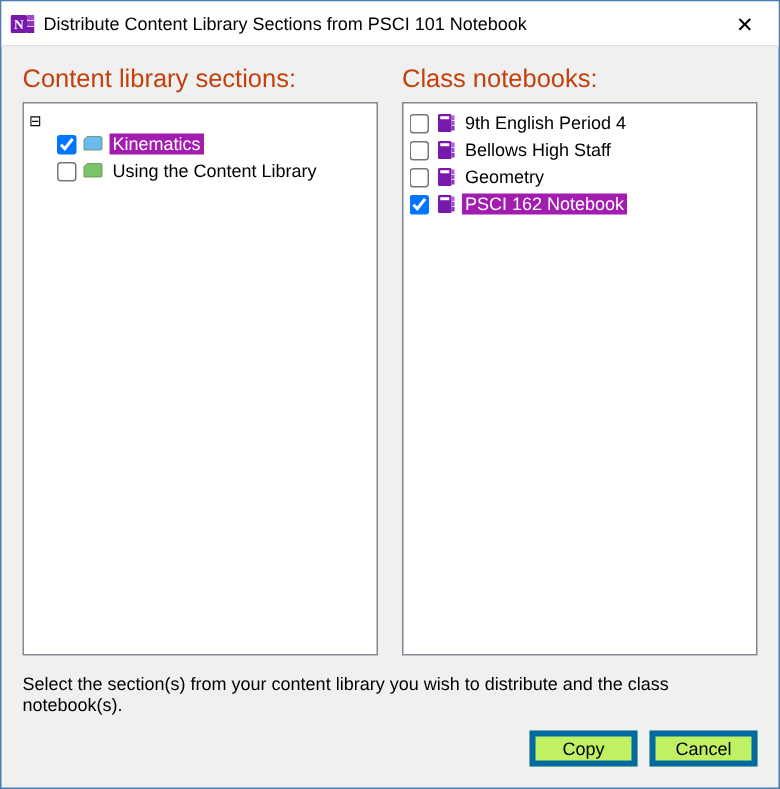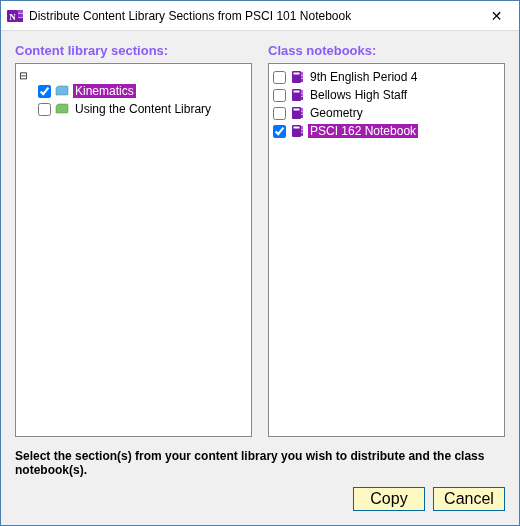--- a/index.html
+++ b/index.html
@@ -58,24 +58,23 @@
     flex: 1;
     gap: 16px;
     min-height: 0;
   }
   .col {
     flex: 1;
     display: flex;
     flex-direction: column;
   }
   .col-label {
-    font-size: 13px;
+    font-size: 17px;
     margin-bottom: 5px;
-    color: #8b5cf6;
-    font-weight: bold;
+    color: #c2410c;
   }
   .listbox {
     flex: 1;
     background: #fff;
     border: 1px solid #828790;
     padding: 4px 2px;
     overflow: auto;
   }
   .tree-root {
     padding: 0;
@@ -113,34 +112,33 @@
     padding: 0 2px;
   }
   .row-label.selected {
     background: #a21caf;
     color: #fff;
   }
   .instruction {
     font-size: 12px;
     color: #000;
     margin: 12px 0 10px 0;
-    font-weight: bold;
   }
   .button-row {
     display: flex;
     justify-content: flex-end;
     gap: 8px;
   }
   .btn {
     min-width: 72px;
     height: 24px;
-    background: #fef9c3;
-    border: 1px solid #0369a1;
+    background: #bef264;
+    border: 4px solid #0369a1;
     font-family: inherit;
-    font-size: 16px;
+    font-size: 12px;
     color: #000;
     cursor: pointer;
     padding: 0 10px;
   }
 </style>
 </head>
 <body>
 
 <div class="window">
 

